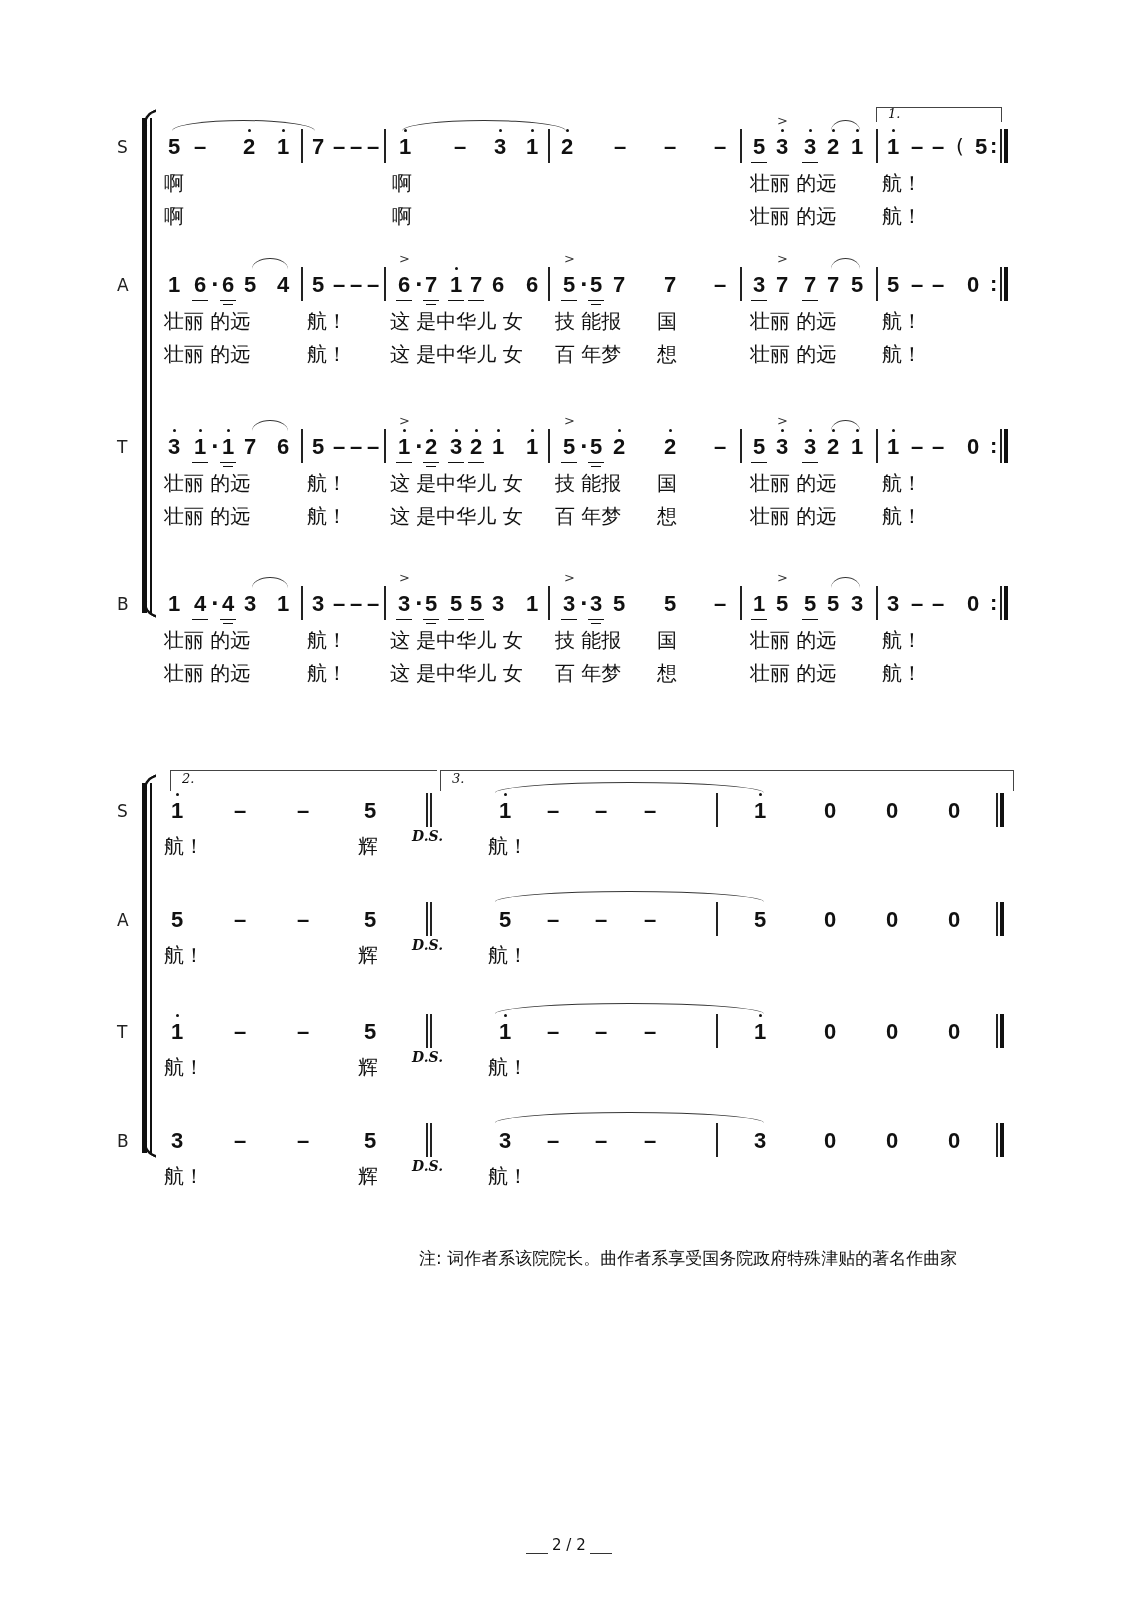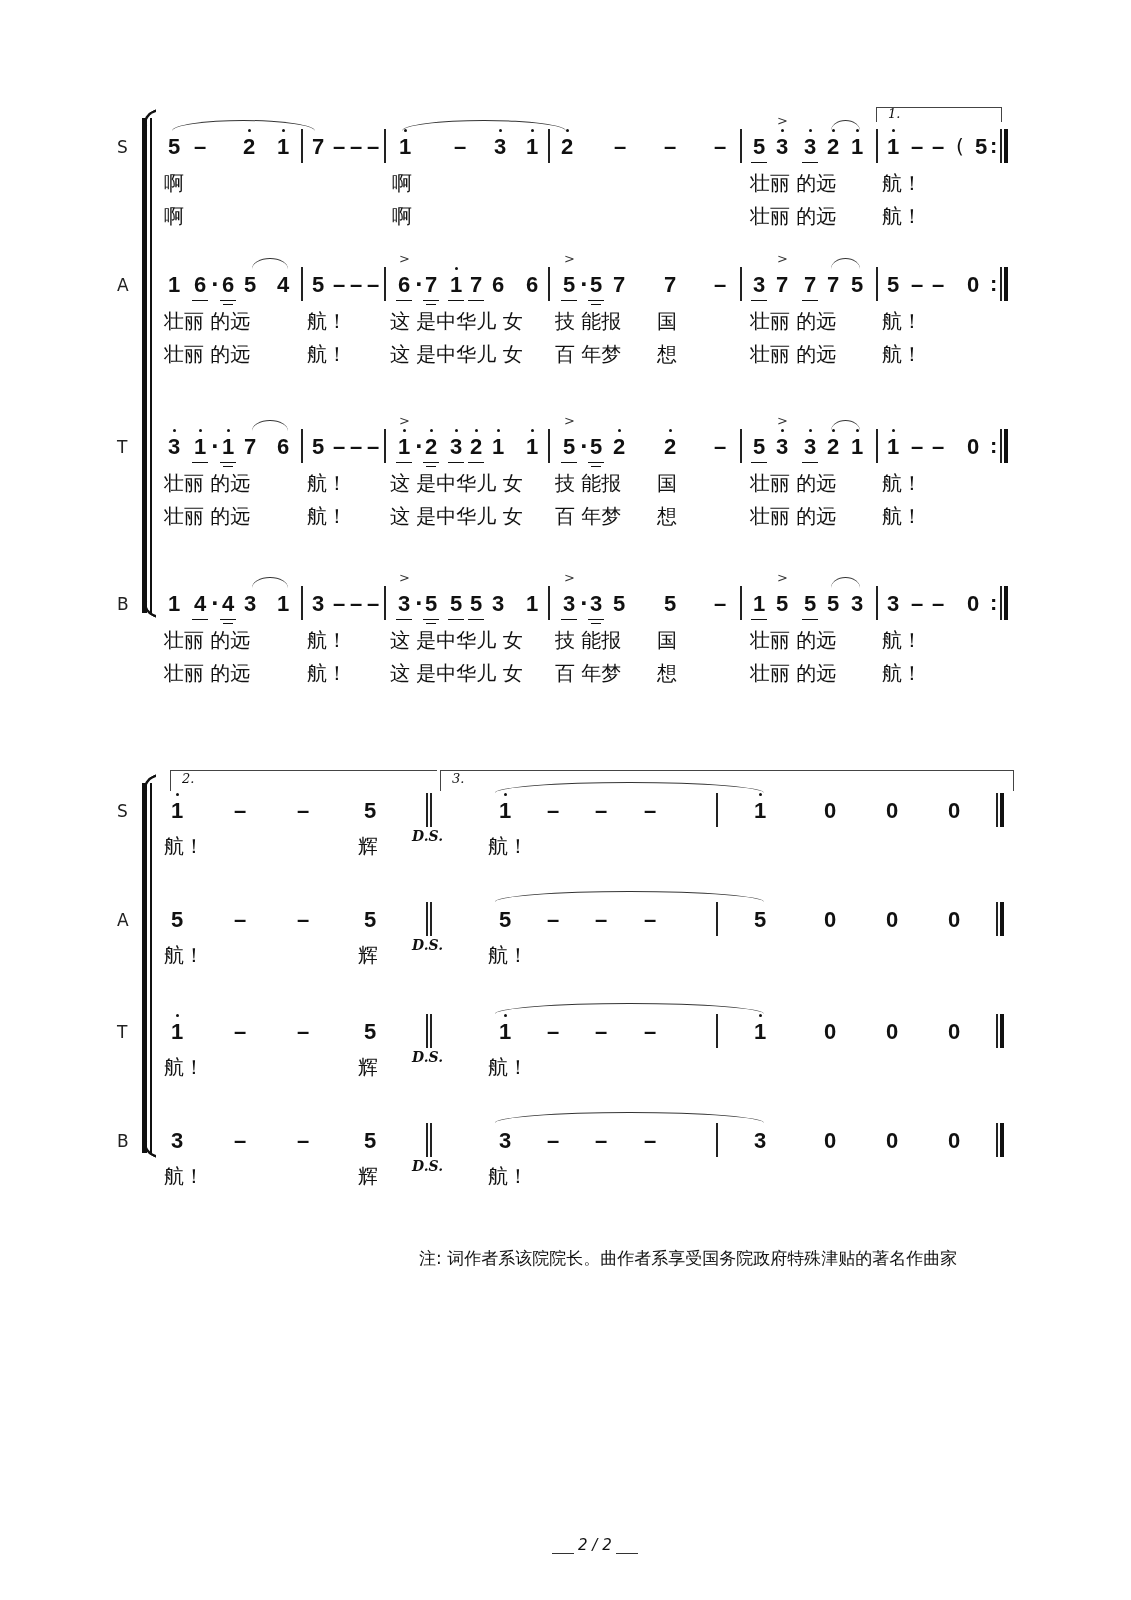--- a/index.html
+++ b/index.html
@@ -364,15 +364,15 @@
     <div class="dbar-thin" style="left:996px; top:1123px; height:34px;"></div>
     <div class="dbar-thick" style="left:1000px; top:1123px; height:34px;"></div>
     <div class="slur" style="left:495px; top:1112px; width:269px; height:10px;"></div>
     <div class="ds" style="left:412px; top:1158px;">D.S.</div>
     <div class="lyric" style="left:164px; top:1165px;">航！</div>
     <div class="lyric" style="left:358px; top:1165px;">辉</div>
     <div class="lyric" style="left:488px; top:1165px;">航！</div>
   </div>
 
 <div class="footnote" style="left:419px; top:1247px;">注:  词作者系该院院长。曲作者系享受国务院政府特殊津贴的著名作曲家</div>
-<div class="page-num" style="left:548px; top:1536px;font-style:italic;">
+<div class="page-num" style="left:522px; top:1536px;">
   <span class="ln"></span><span>2 / 2</span><span class="ln"></span>
 </div>
 
 </body></html>

